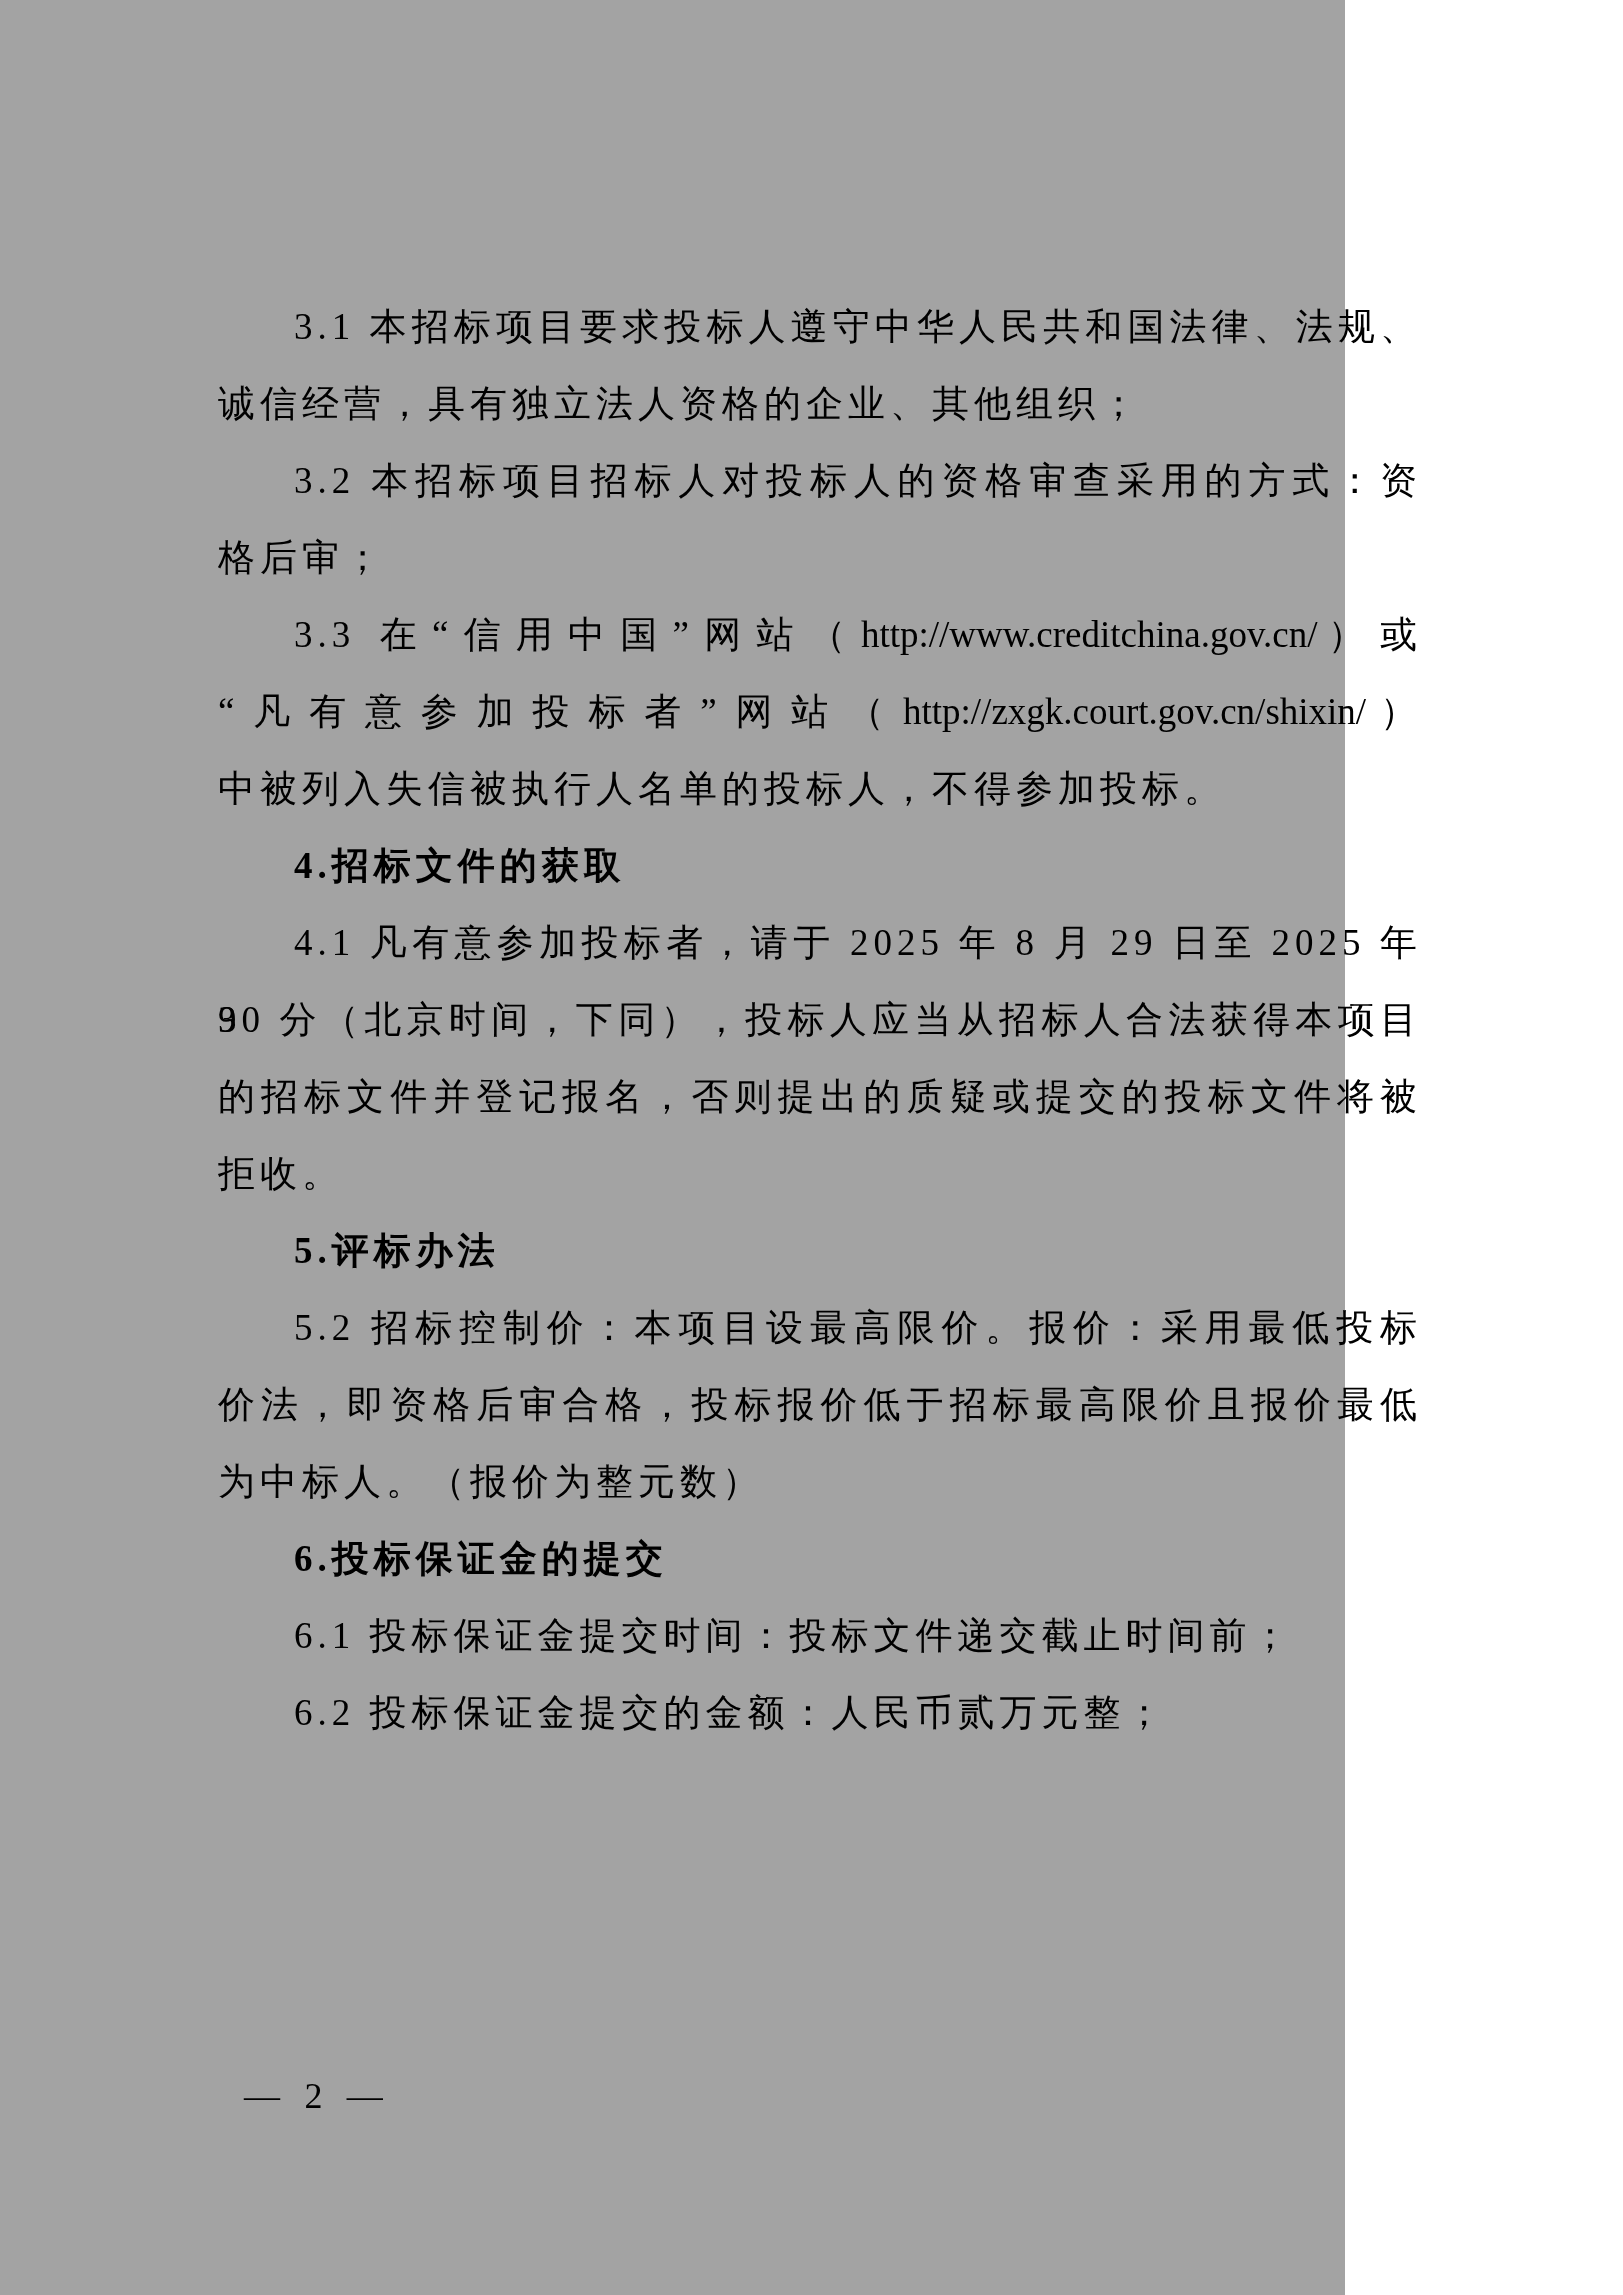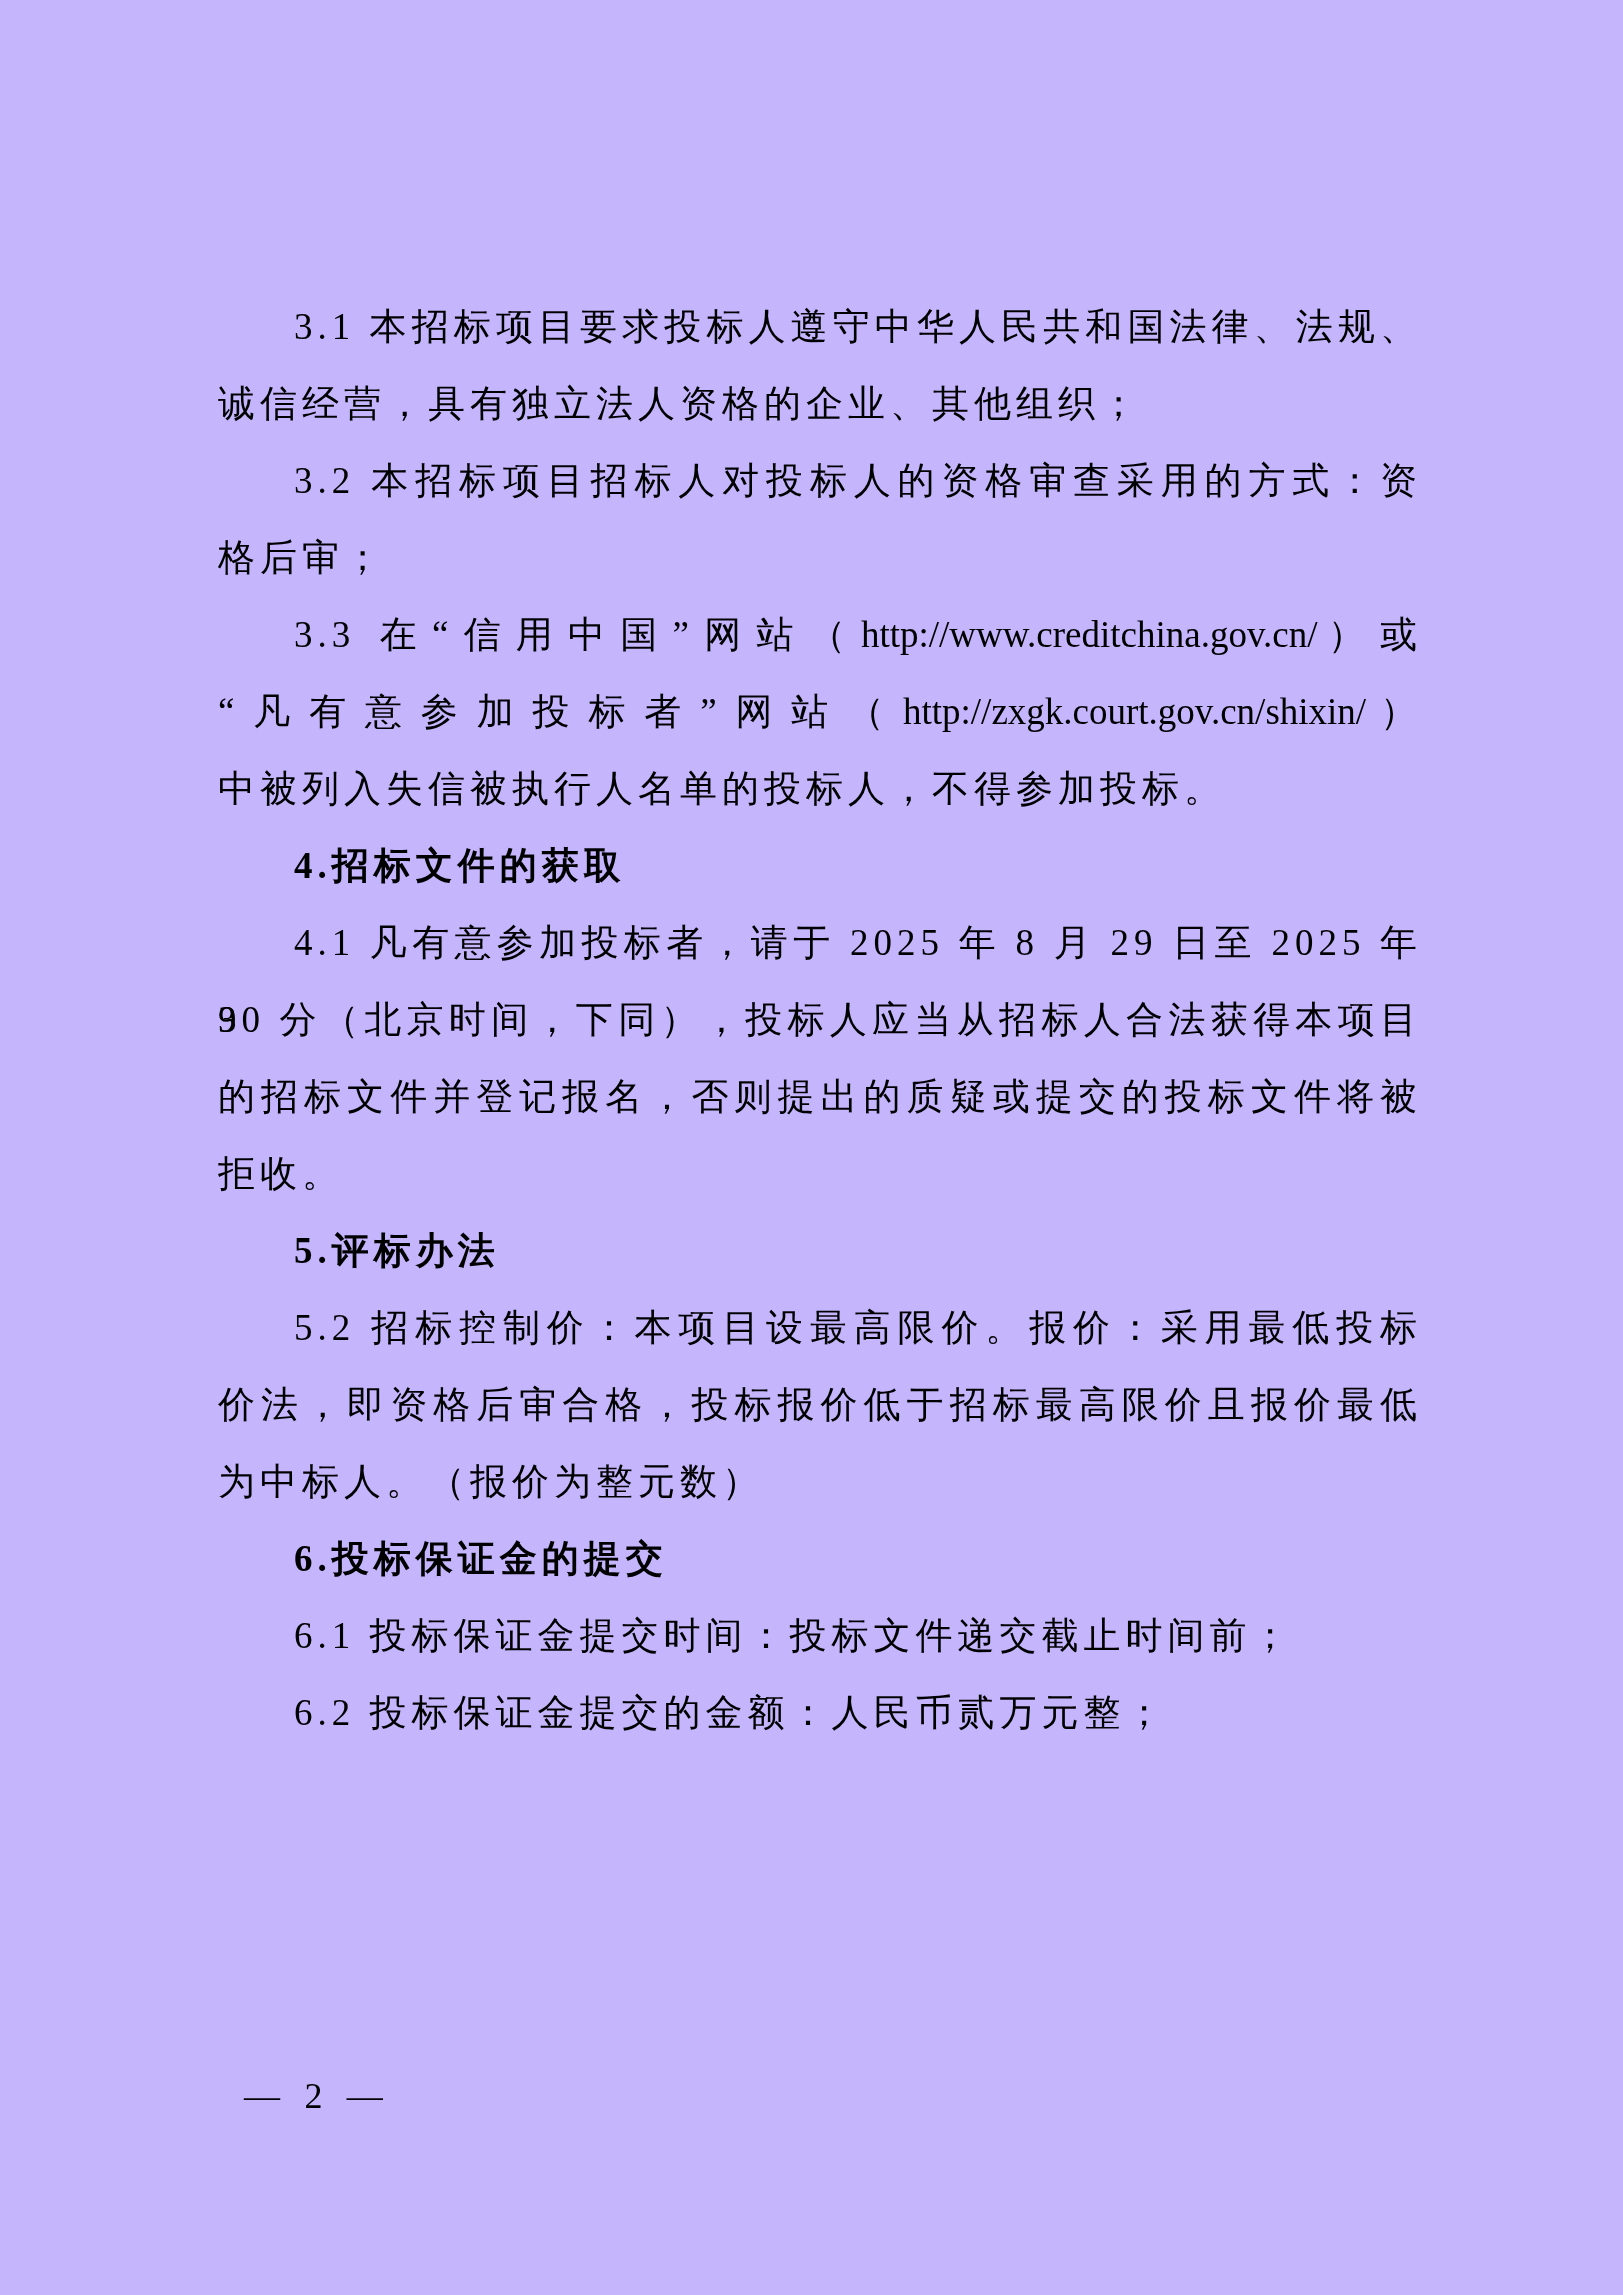--- a/index.html
+++ b/index.html
@@ -11,22 +11,22 @@
     width: 1623px;
     height: 2295px;
     position: relative;
     overflow: hidden;
     font-family: "Liberation Serif", "DejaVu Serif", serif;
     color: #000000;
   }
   .page {
     position: absolute;
     left: 0; top: 0;
-    width: 1623px; height: 2295px;
-    background: #c4b5fd;
+    width: 1345px; height: 2295px;
+    background: #a3a3a3;
   }
   .doc-body {
     position: absolute;
     left: 218px;
     top: 288px;
     width: 1204px;
   }
   .line {
     height: 77px;
     line-height: 77px;

